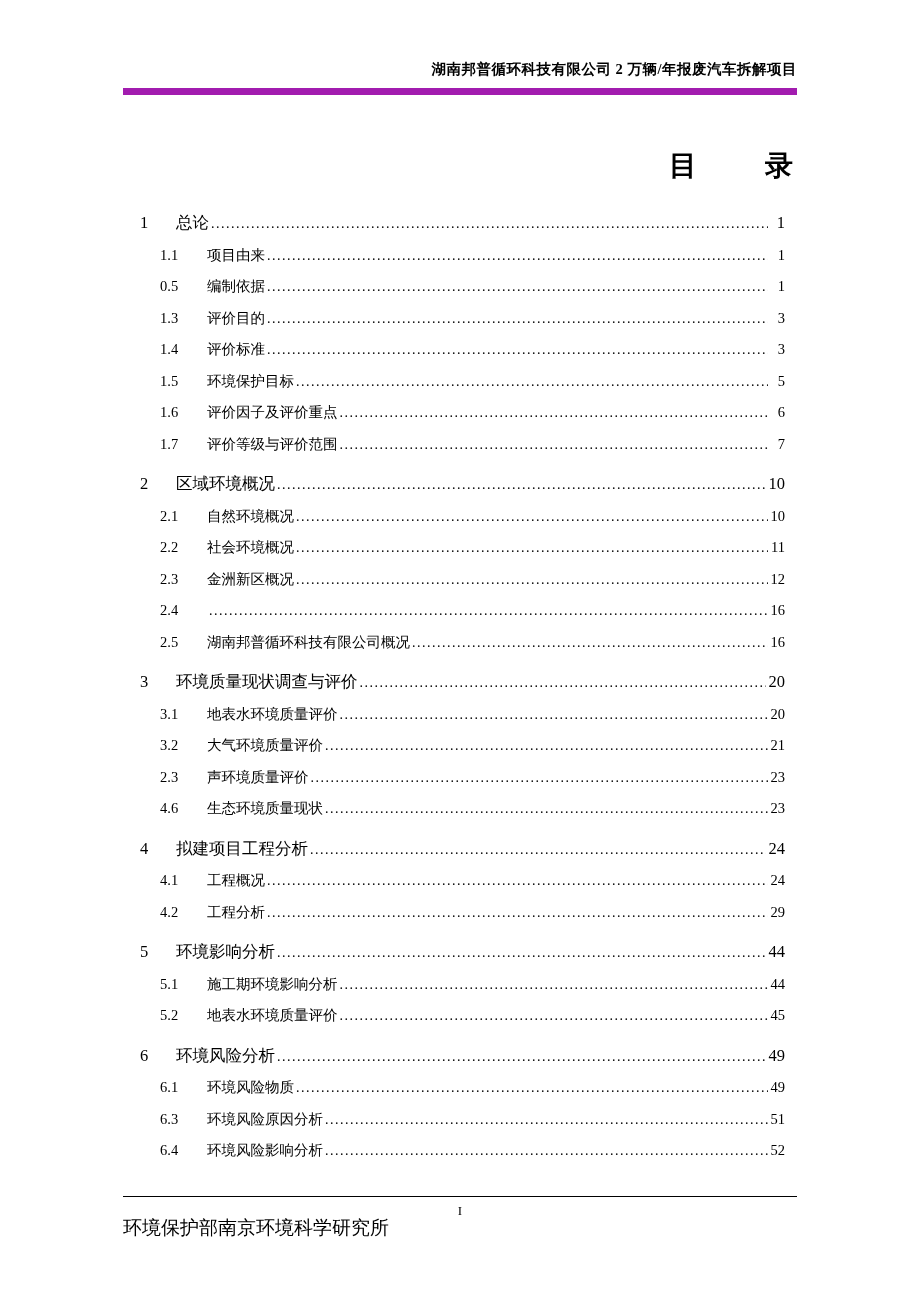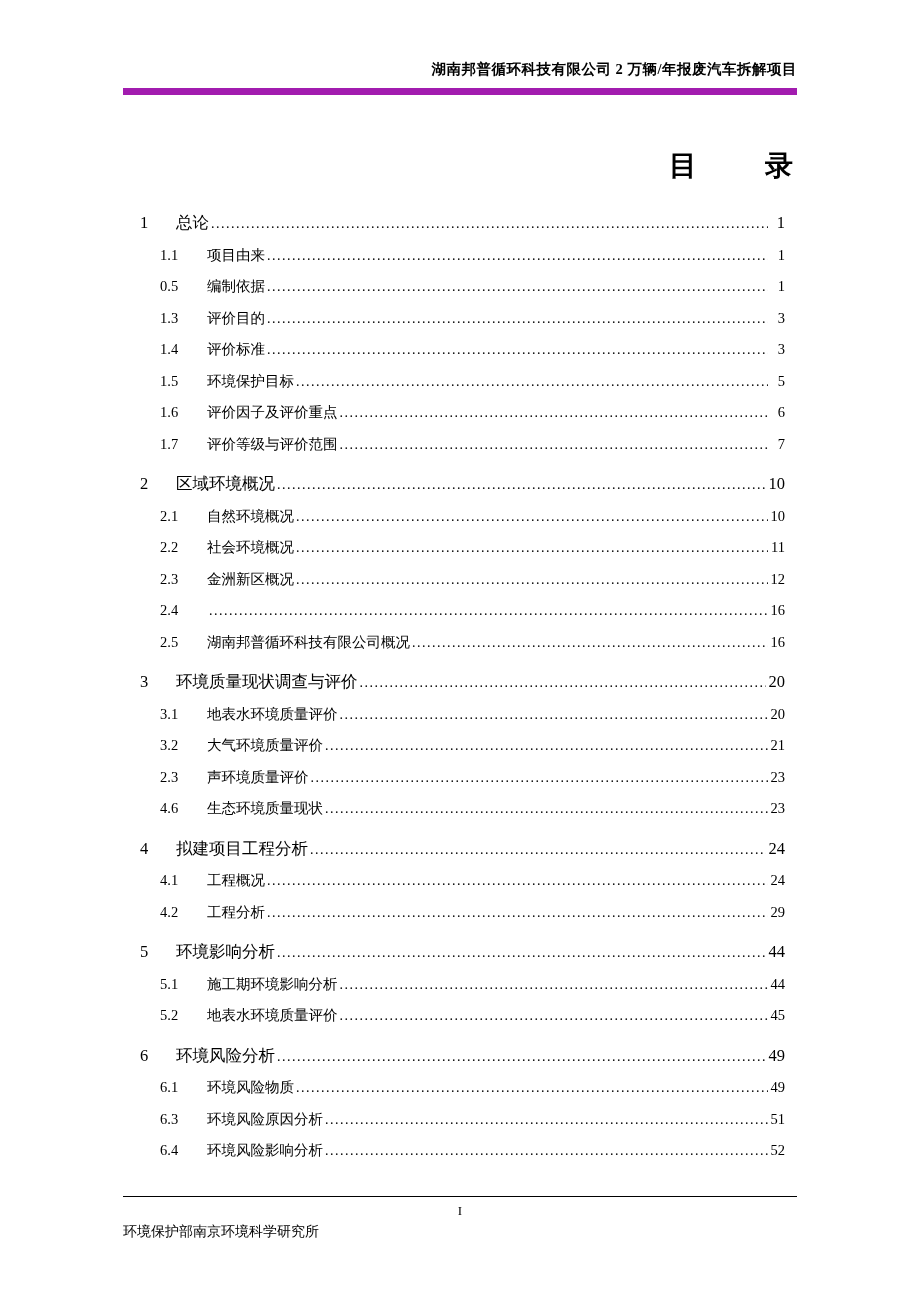--- a/index.html
+++ b/index.html
@@ -104,22 +104,22 @@
     border-top: 1px solid #000000;
     height: 0;
   }
   .footer-page-num {
     text-align: center;
     font-size: 13px;
     margin-top: 7px;
     line-height: 1;
   }
   .footer-org {
-    font-size: 14px;
-    margin-top: 8px;
+    font-size: 19px;
+    margin-top: 1px;
     line-height: 1;
   }
 </style>
 </head>
 <body>
 
 <div class="page">
 
   <header class="doc-header">
     <div class="doc-header-title">湖南邦普循环科技有限公司 2 万辆/年报废汽车拆解项目</div>

